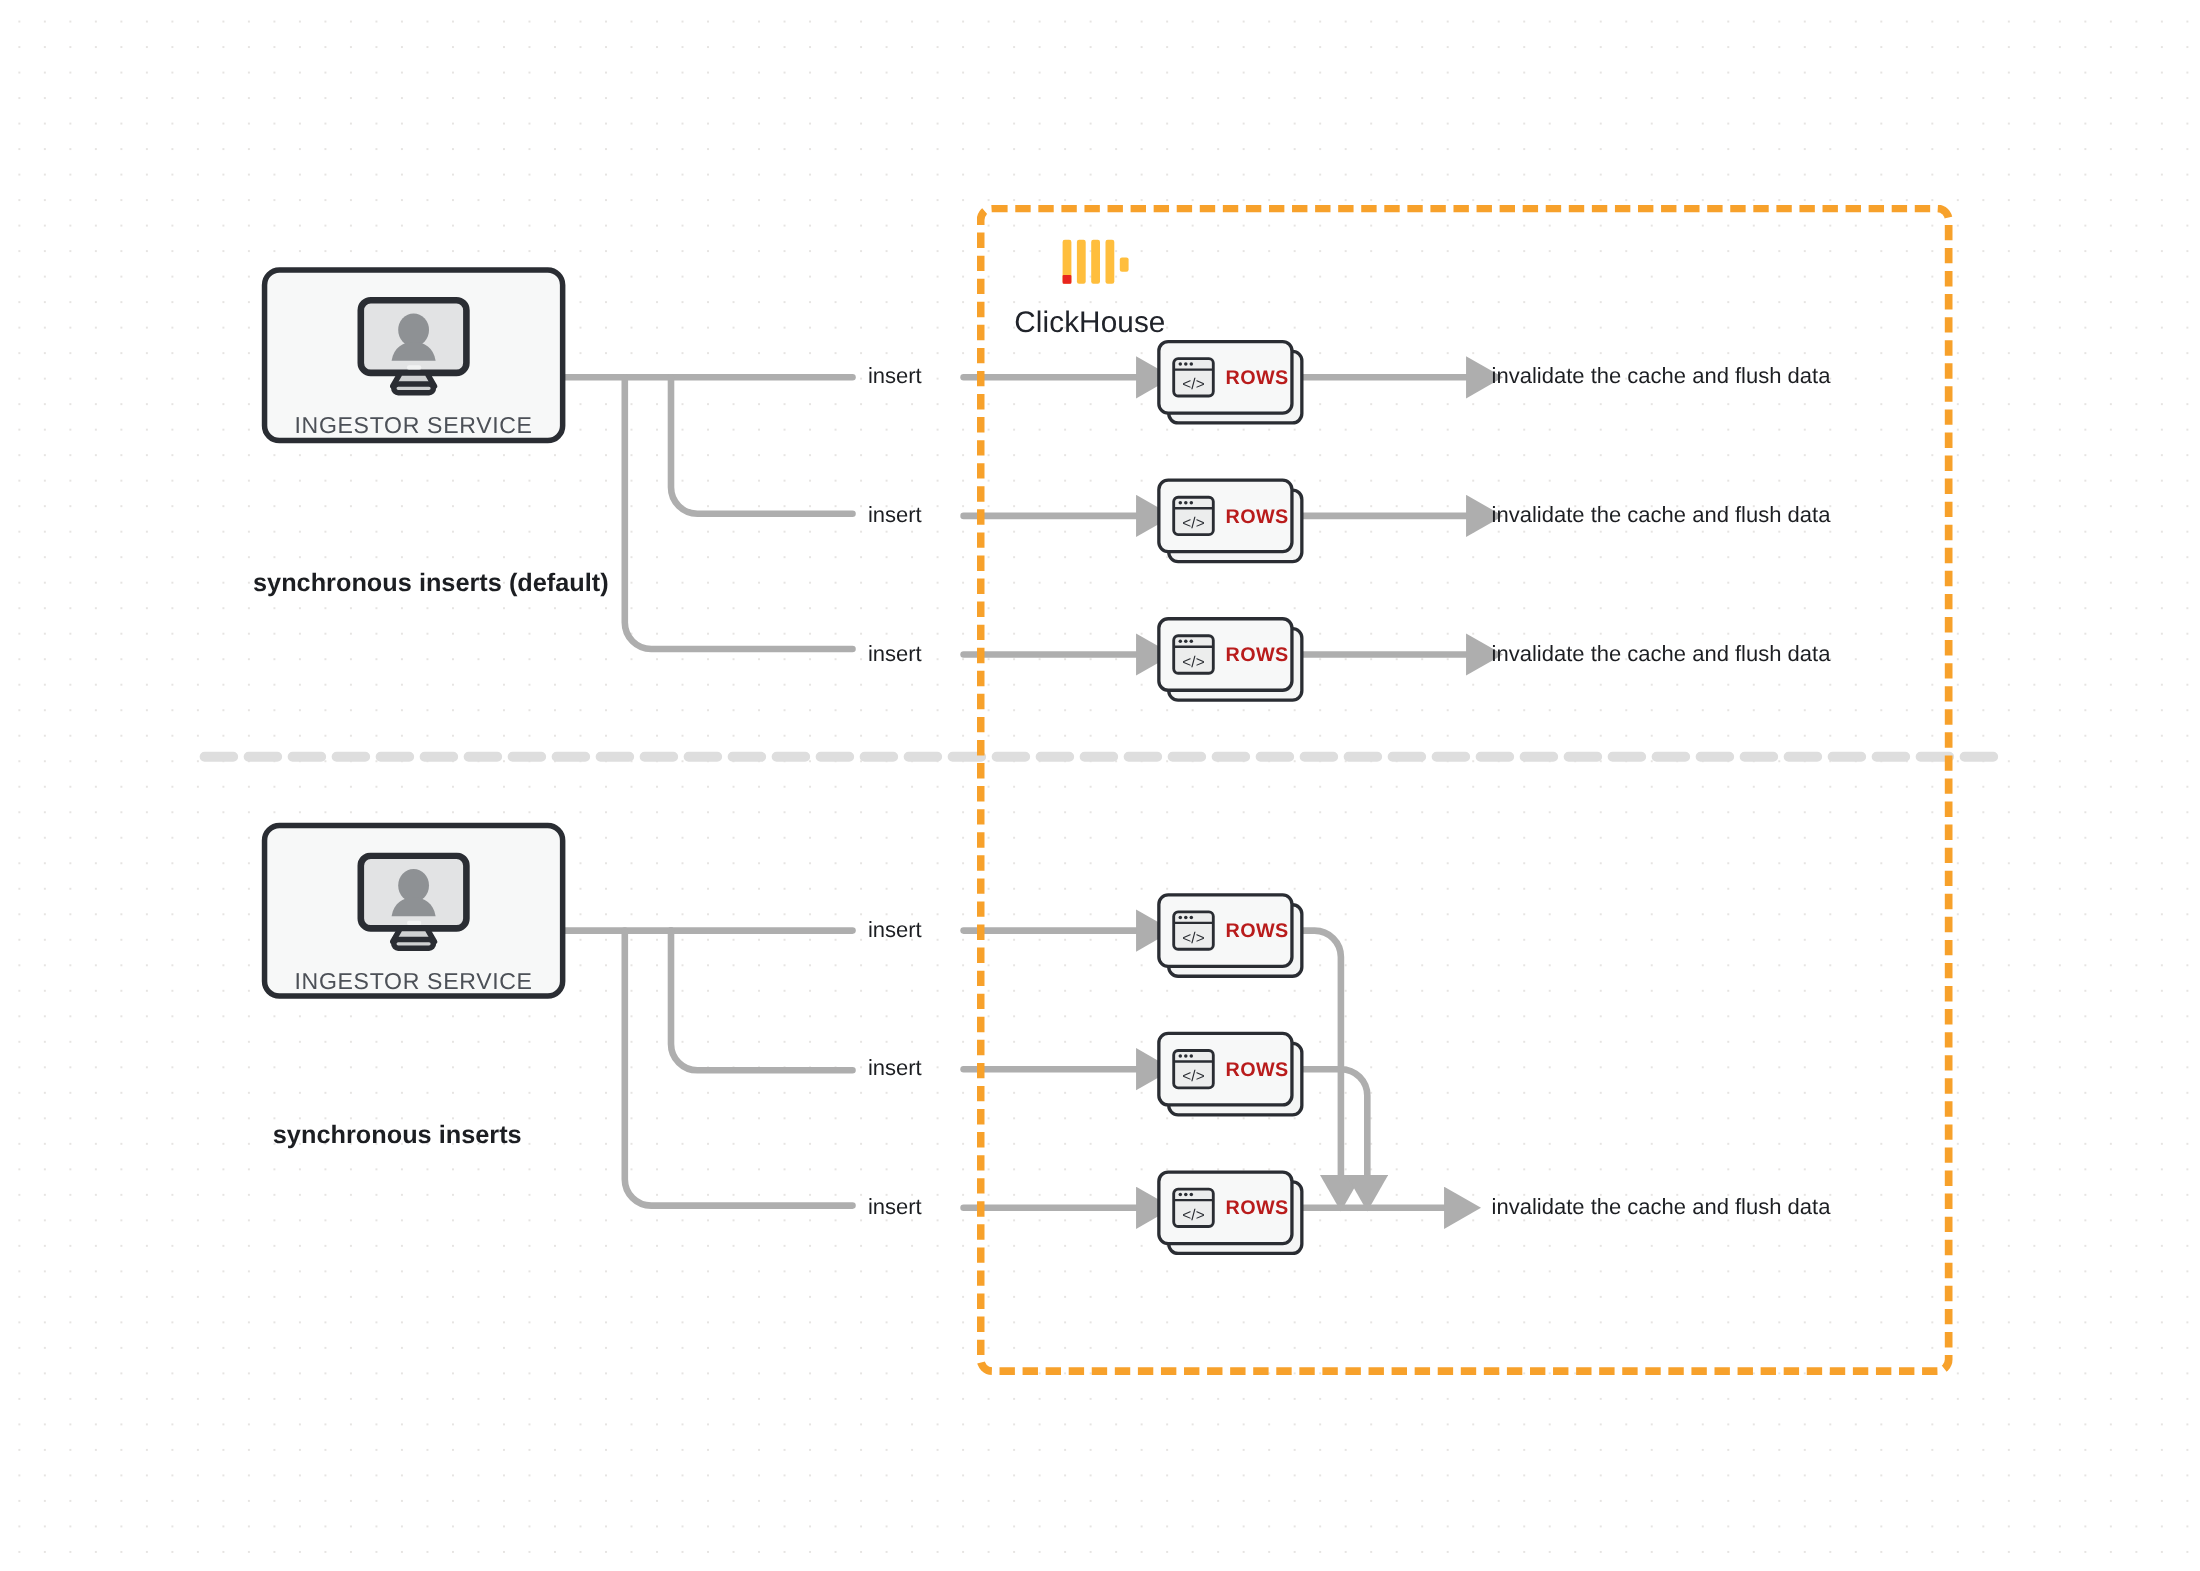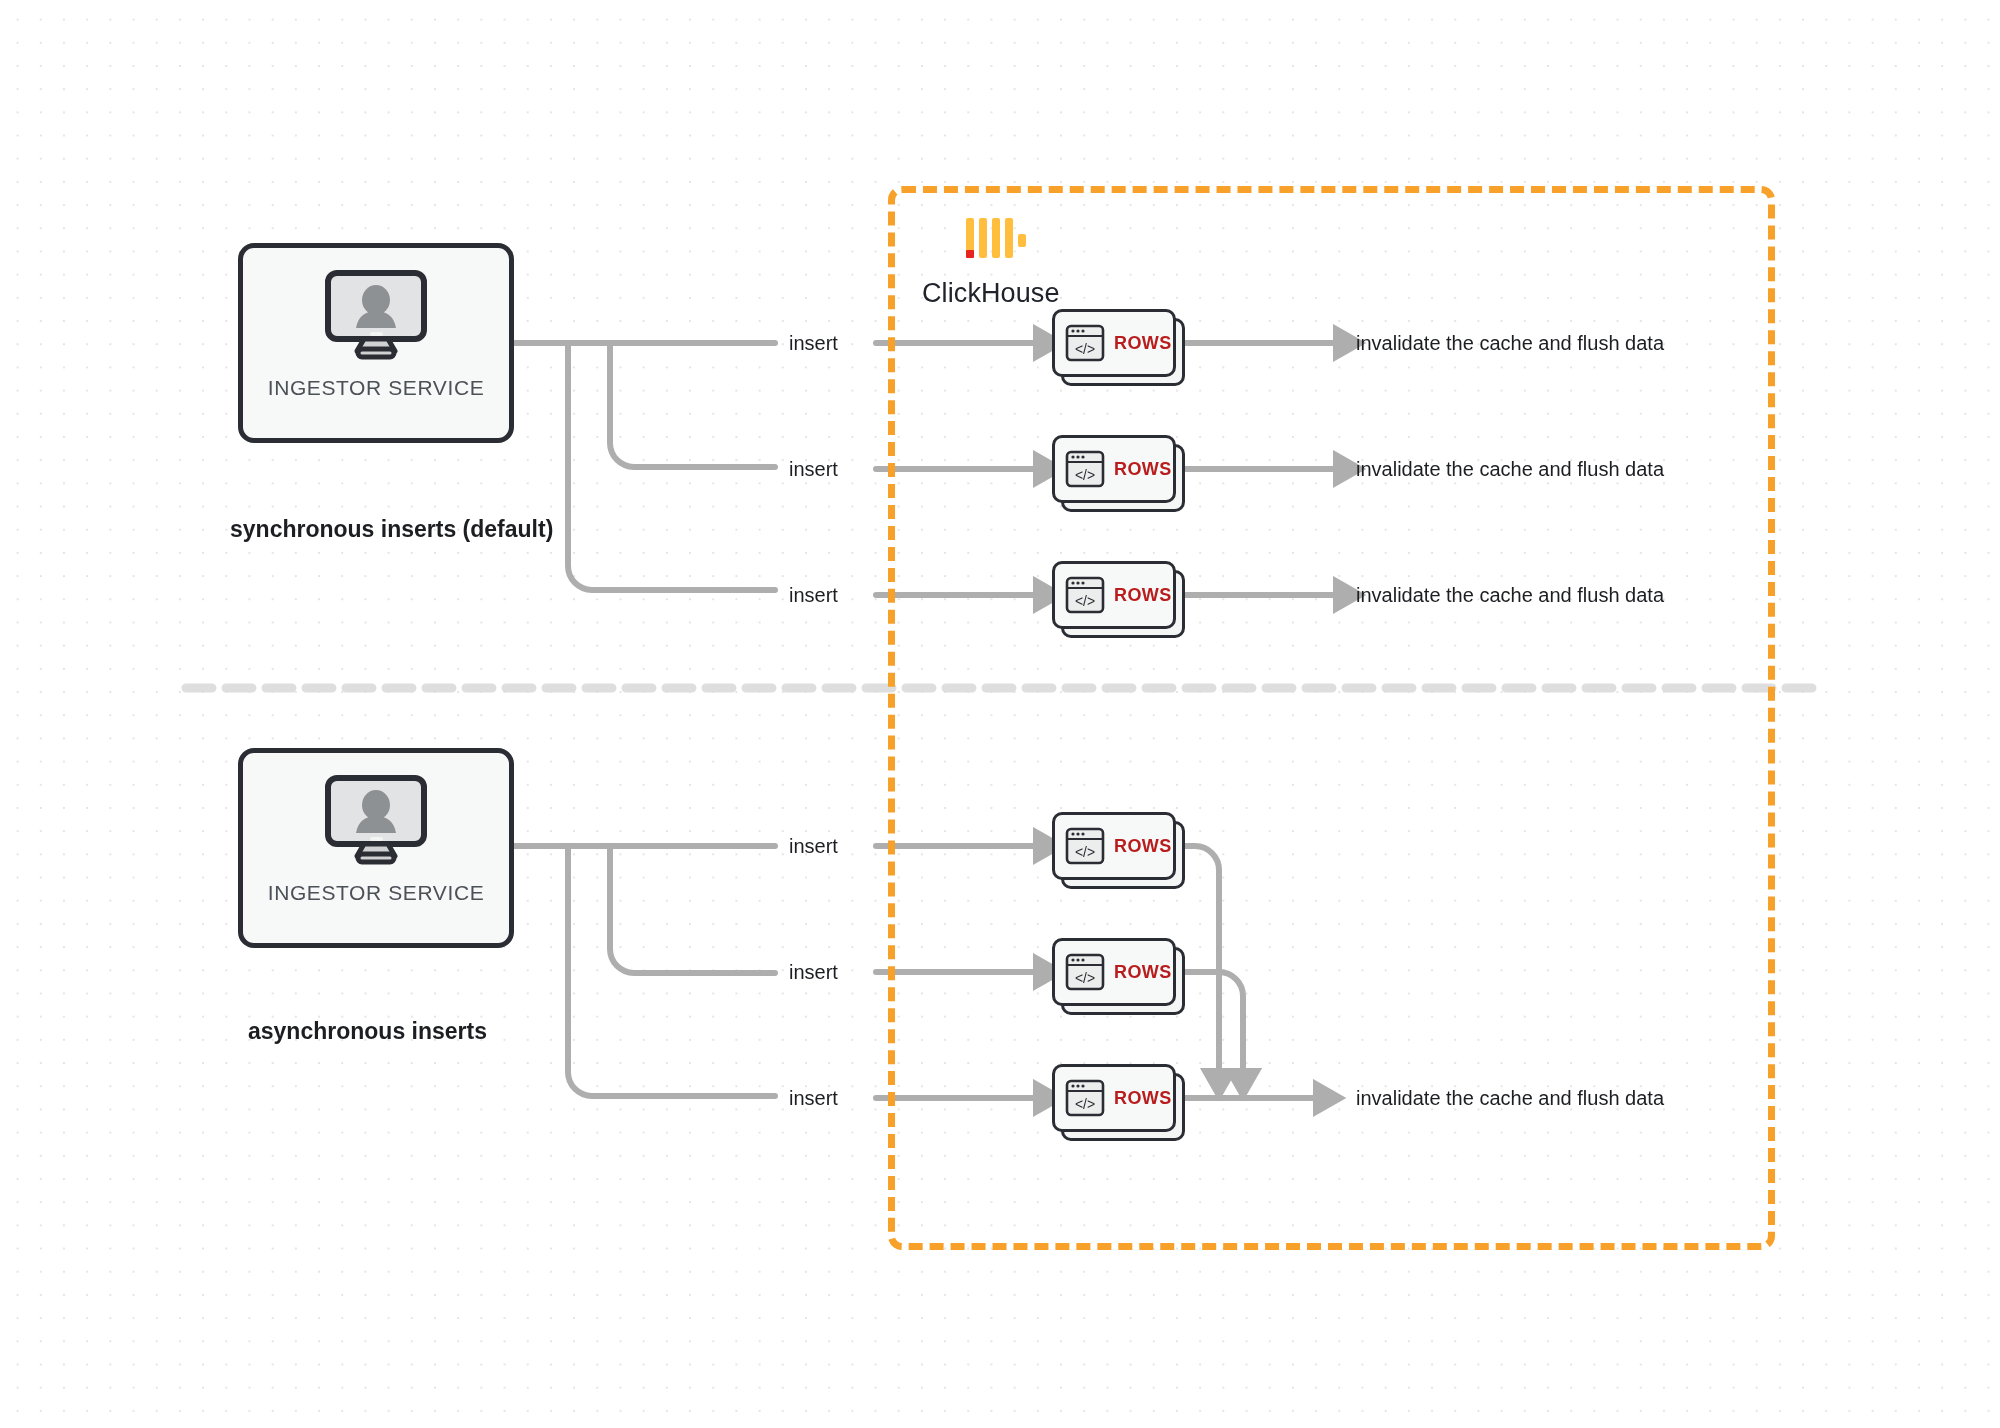--- a/index.html
+++ b/index.html
@@ -88,21 +88,21 @@
     font-size: 27px;
     color: #20232a;
     letter-spacing: .1px;
     white-space: nowrap;
   }
 
   
   .ingestor {
     position: absolute;
     width: 276px;
-    height: 200px;
+    height: 160px;
     background: #f7f8f8;
     border: 5px solid #2a2d33;
     border-radius: 16px;
     box-sizing: border-box;
     display: flex;
     flex-direction: column;
     align-items: center;
     justify-content: flex-start;
     padding-top: 22px;
   }
@@ -271,21 +271,21 @@
         <rect x="4" y="3" width="96" height="66" rx="9" fill="#e2e3e4" stroke="#2a2d33" stroke-width="6"></rect>
         <ellipse cx="52" cy="30" rx="14" ry="15" fill="#8e9194"></ellipse>
         <path d="M32 58c2-12 10-17 20-17s18 5 20 17z" fill="#8e9194"></path>
         <path d="M40 69h24l7 12h-38z" fill="#cfd1d2" stroke="#2a2d33" stroke-width="5" stroke-linejoin="round"></path>
         <rect x="34" y="79" width="36" height="8" rx="4" fill="#cfd1d2" stroke="#2a2d33" stroke-width="5"></rect>
         <rect x="46" y="62" width="13" height="4" rx="2" fill="#f2f3f3"></rect>
       </svg>
     </span>
     <span class="ingestor-label">INGESTOR SERVICE</span>
   </div>
-  <div class="section-caption async">asynchronous inserts</div>
+  <div class="section-caption async">synchronous inserts</div>
 
   <div class="edge-label insert-label" style="left:789px; top:343px;">insert</div>
   <div class="edge-label insert-label" style="left:789px; top:469px;">insert</div>
   <div class="edge-label insert-label" style="left:789px; top:595px;">insert</div>
 
   <div class="rows-card" style="left:1052px; top:309px;">
     <div class="back"></div>
     <div class="front">
       <span class="code-win">
         <svg viewBox="0 0 40 38" width="40" height="38" xmlns="http://www.w3.org/2000/svg">

